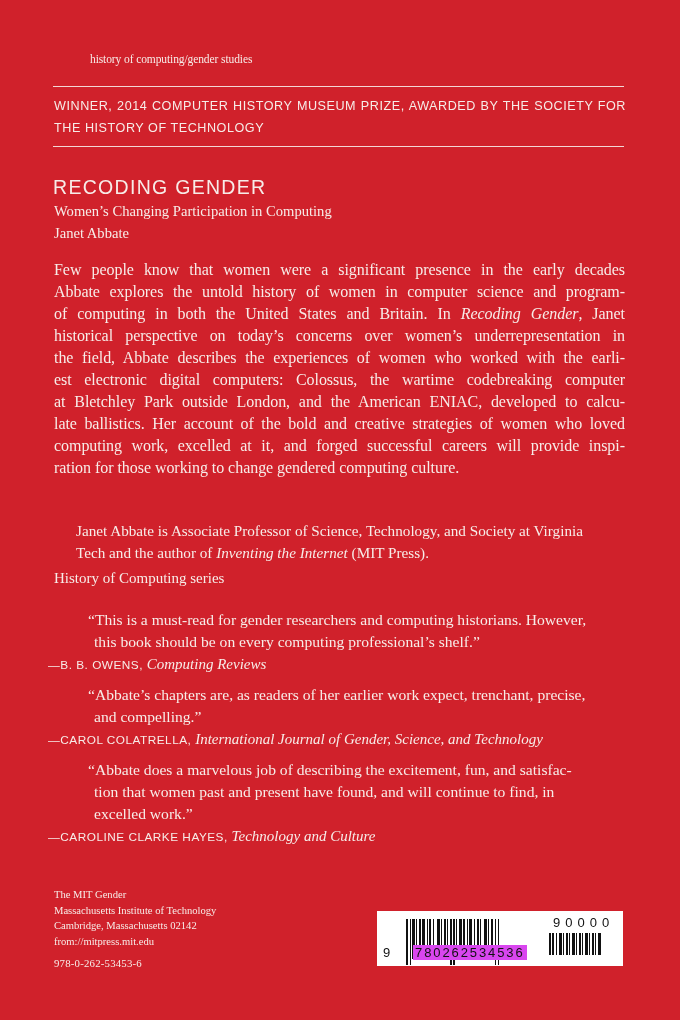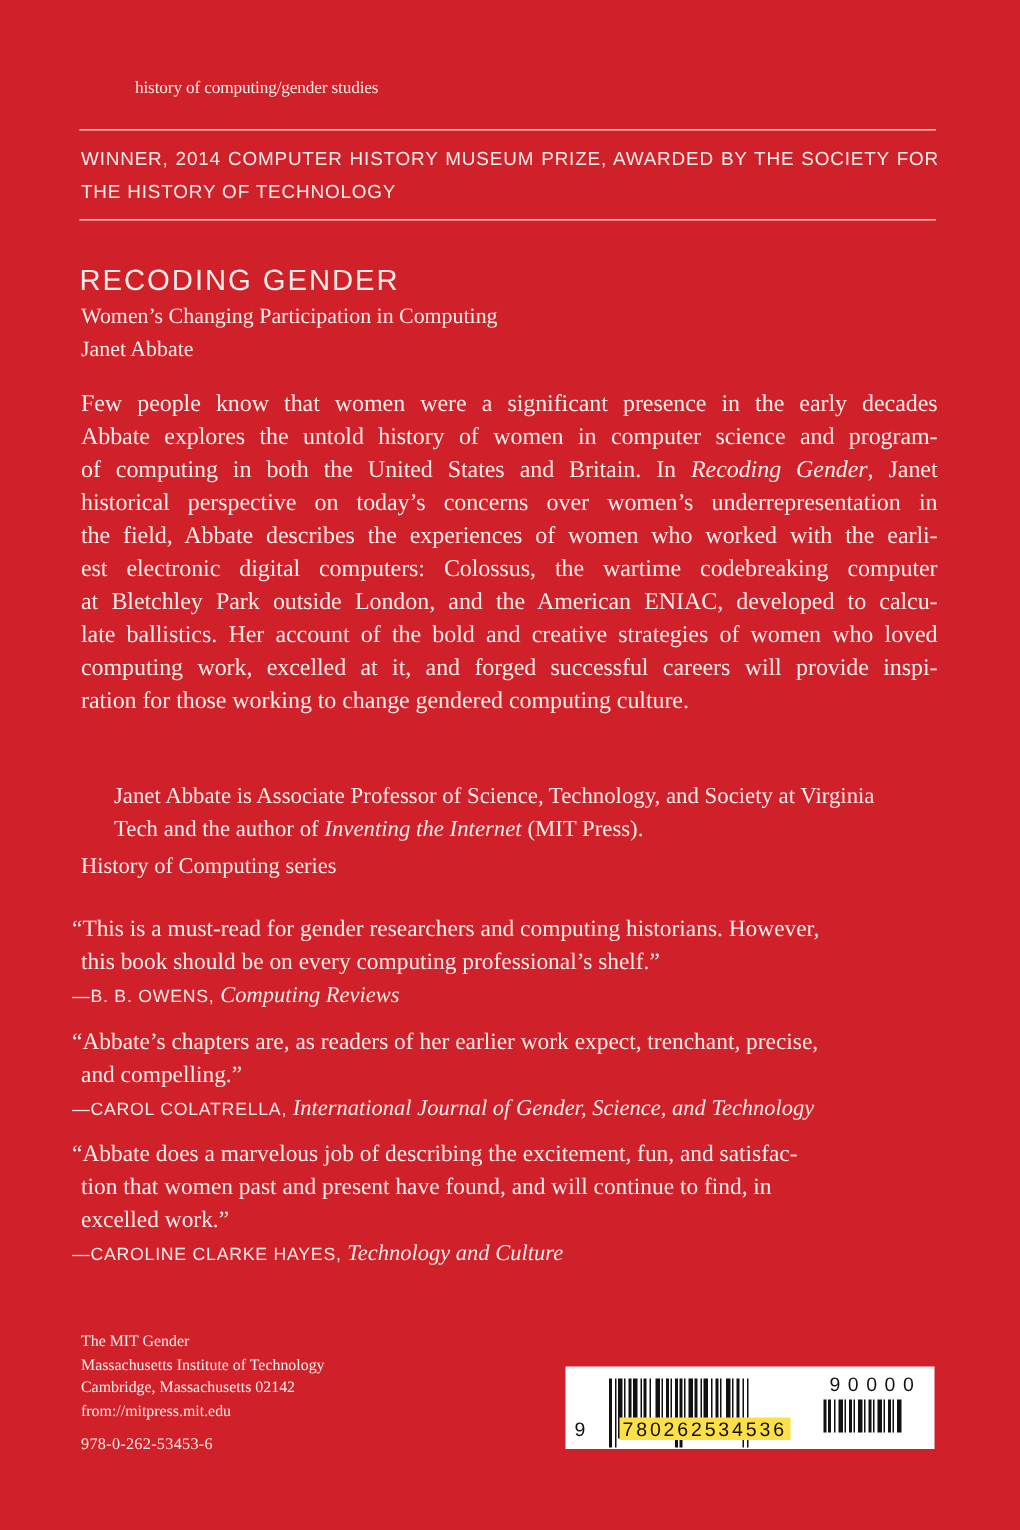--- a/index.html
+++ b/index.html
@@ -37,21 +37,21 @@
     letter-spacing: -0.05px;
   }
   .body-text .line { display: block; text-align: justify; text-align-last: justify; white-space: nowrap; }
   .body-text .line.last { text-align-last: left; }
 
   .bio { position: absolute; left: 54px; top: 520px; width: 572px; font-size: 15.2px; line-height: 22px; margin-left: 22px; }
   .bio .line { display: block; white-space: nowrap; }
   .series { position: absolute; left: 54px; top: 570px; font-size: 15px; }
 
   .quote { position: absolute; left: 48px; width: 580px; font-size: 15.6px; line-height: 22px; }
-  .quote .line { display: block; white-space: nowrap; }
+  .quote .line { display: block; white-space: nowrap; margin-left: 40px; }
   .quote .line.indent { padding-left: 6px; }
   .attr {
     display: block; font-family: "Liberation Sans", "DejaVu Sans", sans-serif;
     font-size: 11.8px; letter-spacing: 0.5px; line-height: 22px; white-space: nowrap;
   }
   .attr .src { font-family: "Liberation Serif", "DejaVu Serif", serif; font-style: italic; font-size: 15px; letter-spacing: 0; }
   .q1 { top: 609px; }
   .q2 { top: 684px; }
   .q3 { top: 759px; }
 
@@ -67,21 +67,21 @@
   .bars span { display: block; background: #111; }
   .bc-main { left: 29px; top: 8px; height: 40px; }
   .bc-addon { left: 172px; top: 22px; height: 22px; }
   .bc-num-lead {
     position: absolute; left: 6px; top: 34px;
     font-family: "Liberation Sans", "DejaVu Sans", sans-serif; font-size: 13px; color: #111;
   }
   .bc-num-main {
     position: absolute; left: 36px; top: 34px;
     font-family: "Liberation Sans", "DejaVu Sans", sans-serif; font-size: 13px; color: #111;
-    letter-spacing: 1.9px; background: #fde047; padding: 0 2px;
+    letter-spacing: 1.9px; background: #d946ef; padding: 0 2px;
   }
   .bc-addon-num {
     position: absolute; left: 176px; top: 4px;
     font-family: "Liberation Sans", "DejaVu Sans", sans-serif; font-size: 13px; color: #111;
     letter-spacing: 5px;
   }
 </style>
 </head>
 <body>
 

